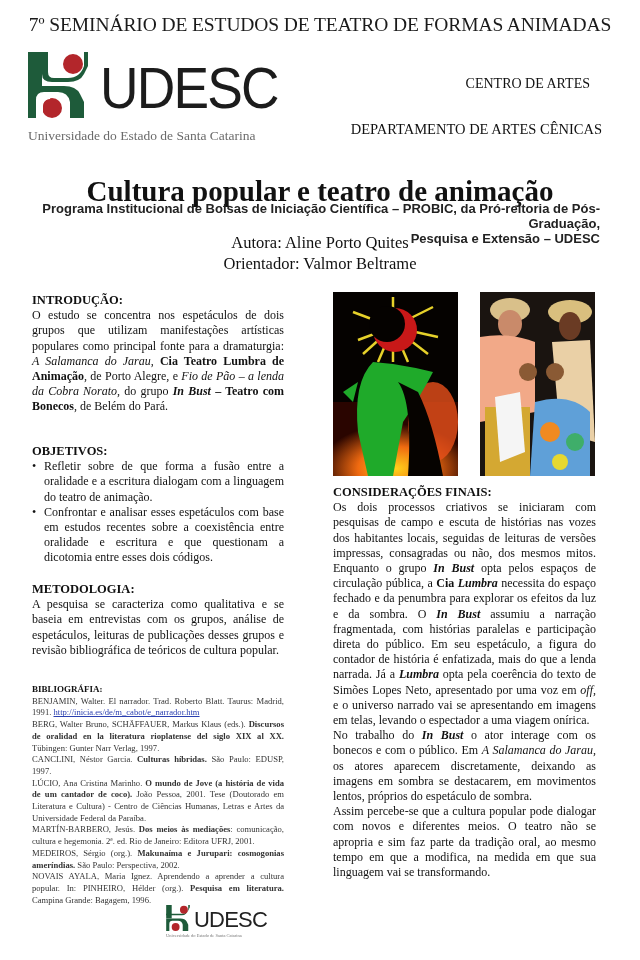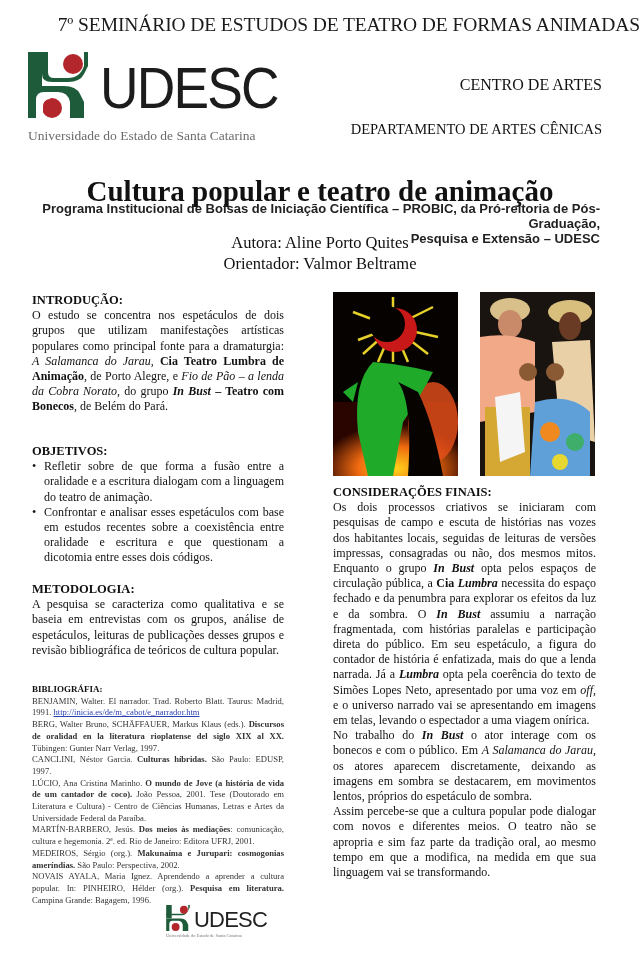--- a/index.html
+++ b/index.html
@@ -1,23 +1,23 @@
 <!DOCTYPE html>
 <html><head>
 <meta charset="utf-8">
 <style>
   html, body { margin:0; padding:0; background:#ffffff; }
   body { width:640px; height:960px; position:relative; overflow:hidden; font-family:"Liberation Serif", serif; color:#111; }
   .abs { position:absolute; }
-  #event-title { left:0; top:14px; width:640px; text-align:right; font-size:19.5px; letter-spacing:-0.1px; color:#1a1a1a; }
+  #event-title { left:0; top:14px; width:640px; text-align:center; font-size:19.5px; letter-spacing:-0.1px; color:#1a1a1a; }
   #logo { left:28px; top:52px; width:240px; height:95px; }
   .logo-mark { position:absolute; left:0; top:0; width:60px; height:66px; }
   .logo-text { position:absolute; left:72px; top:4px; font-family:"Liberation Sans", sans-serif; font-size:58px; letter-spacing:-2px; color:#1c1c1c; line-height:64px; transform:scaleX(0.92); transform-origin:left; }
   .logo-sub { position:absolute; left:0; top:76px; font-size:13.5px; color:#6b6b6b; white-space:nowrap; }
-  #centro { right:38px; top:76px; font-size:16px; }
+  #centro { right:50px; top:76px; font-size:14px; }
   #depto { right:38px; top:121px; font-size:14.5px; }
   #poster-title { left:0; top:175px; width:640px; text-align:center; font-weight:bold; font-size:29px; }
   #program { left:40px; top:201px; width:560px; text-align:right; font-family:"Liberation Sans", sans-serif; font-size:13px; line-height:15px; color:#222;font-weight:bold; }
   #author { left:0; top:232px; width:640px; text-align:center; font-size:16.5px; line-height:21px; }
   .col-left { left:32px; width:252px; font-size:12px; line-height:15.2px; text-align:justify; }
   .sec-h { font-weight:bold; font-size:12.5px; margin:0; }
   .para { margin:0; }
   #intro { top:293px; }
   #obj { top:444px; }
   #obj ul { margin:0; padding:0; list-style:none; }

